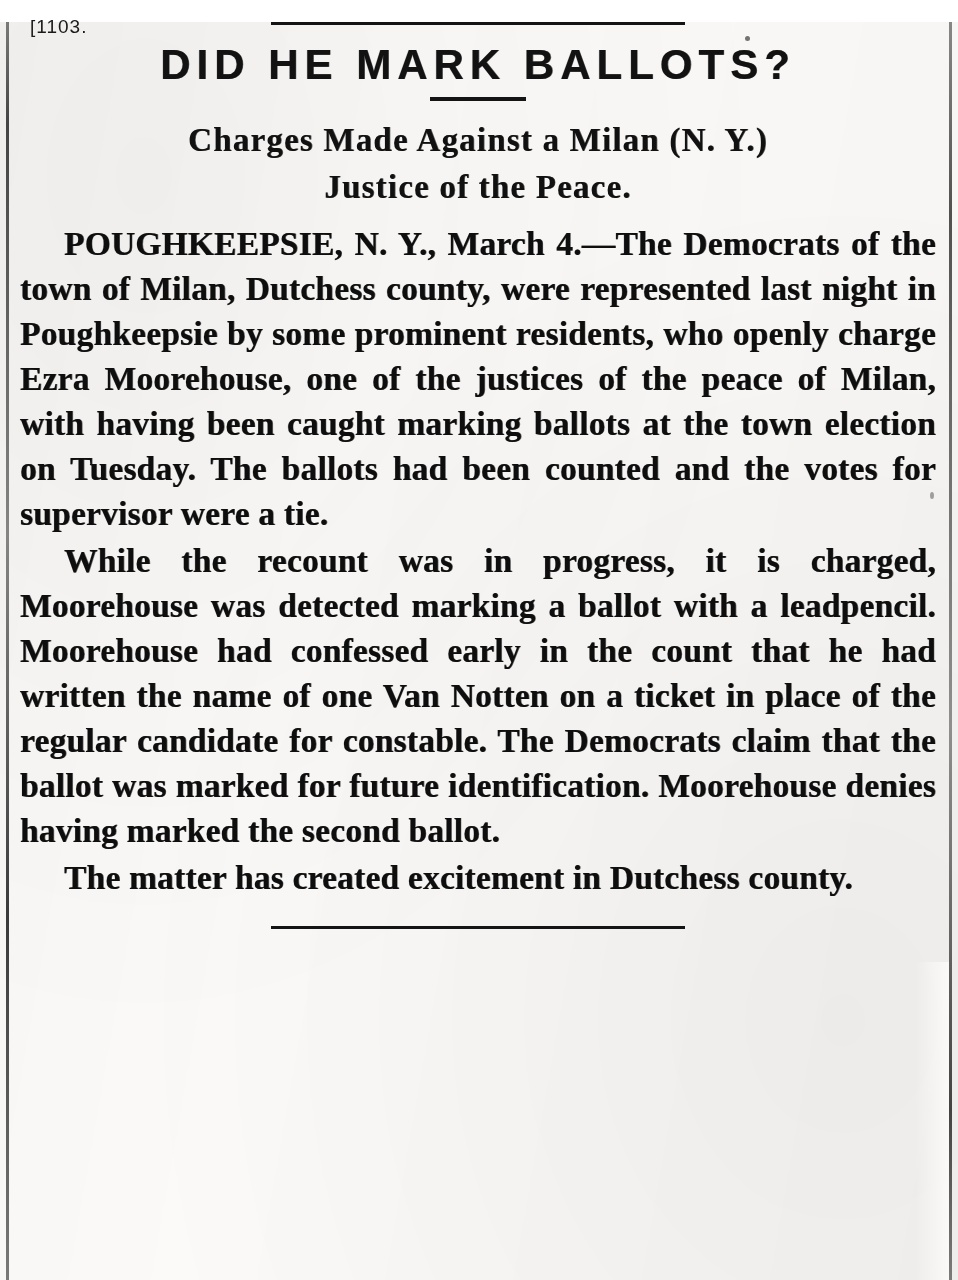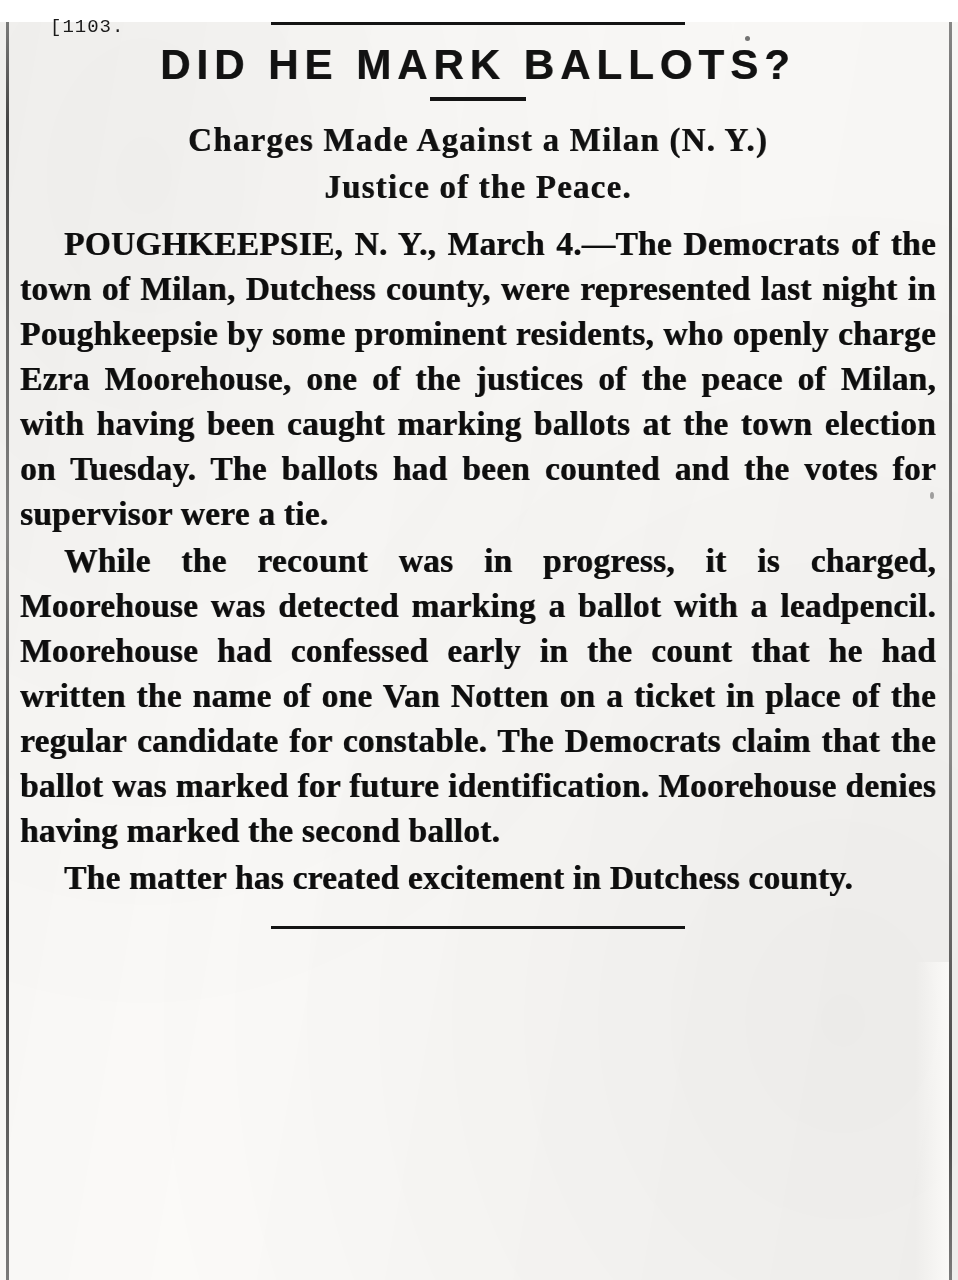--- a/index.html
+++ b/index.html
@@ -62,25 +62,24 @@
       rgba(25,25,25,0.75) 15%,
       rgba(25,25,25,0.45) 55%,
       rgba(25,25,25,0.8) 85%,
       rgba(25,25,25,0.5) 100%);
   }
 
   .clip-top {
     position: absolute;
     left: 30px;
     top: -6px;
-    font-family: Liberation Mono, monospace;
+    font-family: Liberation Sans, sans-serif;
     font-size: 19px;
     color: #1a1a1a;
     letter-spacing: 1px;
-    margin-left: 20px;
   }
 
   .speck {
     position: absolute;
     background: #3a3a3a;
     border-radius: 50%;
     opacity: 0.7;
   }
 
   .rule {

